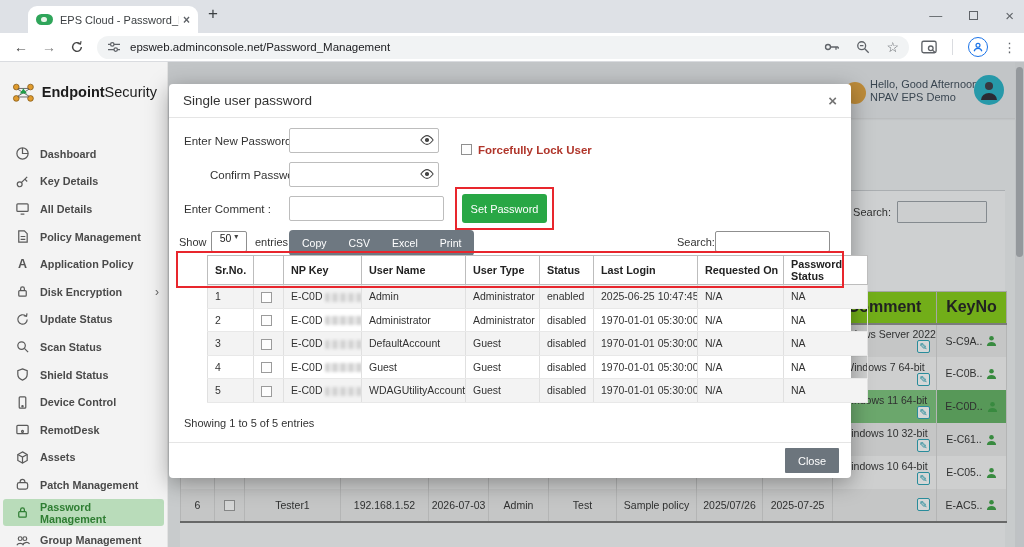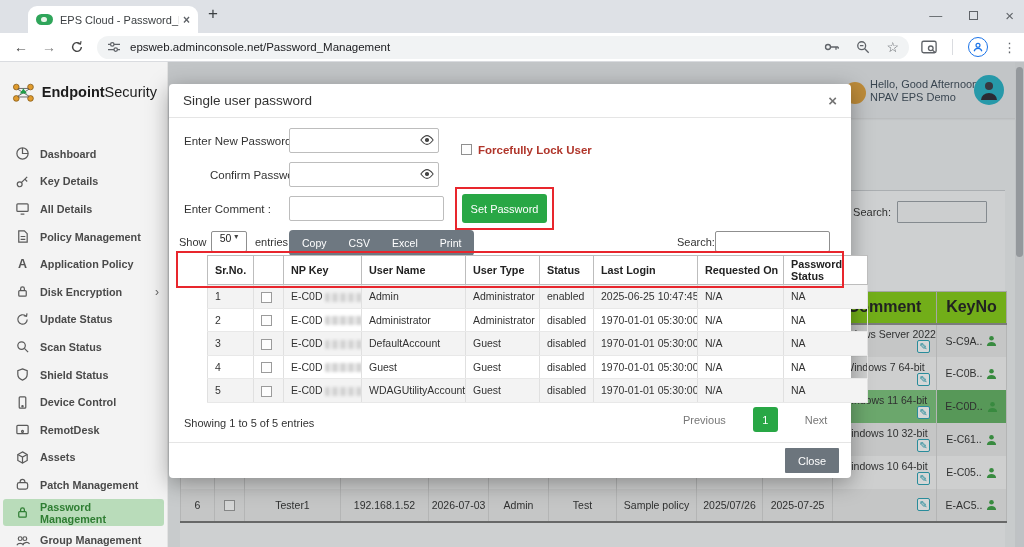--- a/index.html
+++ b/index.html
@@ -687,25 +687,20 @@
             <td>disabled</td>
             <td>1970-01-01 05:30:00</td>
             <td>N/A</td>
             <td>NA</td>
           </tr>
         </tbody>
           </table>
         <div class="ann ann-head"></div>
 
         <div class="m-showing">Showing 1 to 5 of 5 entries</div>
-        <div class="m-pag">
-          <span>Previous</span>
-          <span class="m-pagebox">1</span>
-          <span>Next</span>
-        </div>
       </div>
 
       <div class="m-footer">
         <button class="close-btn">Close</button>
       </div>
     </div>
 
   </div>
 </div>
 

